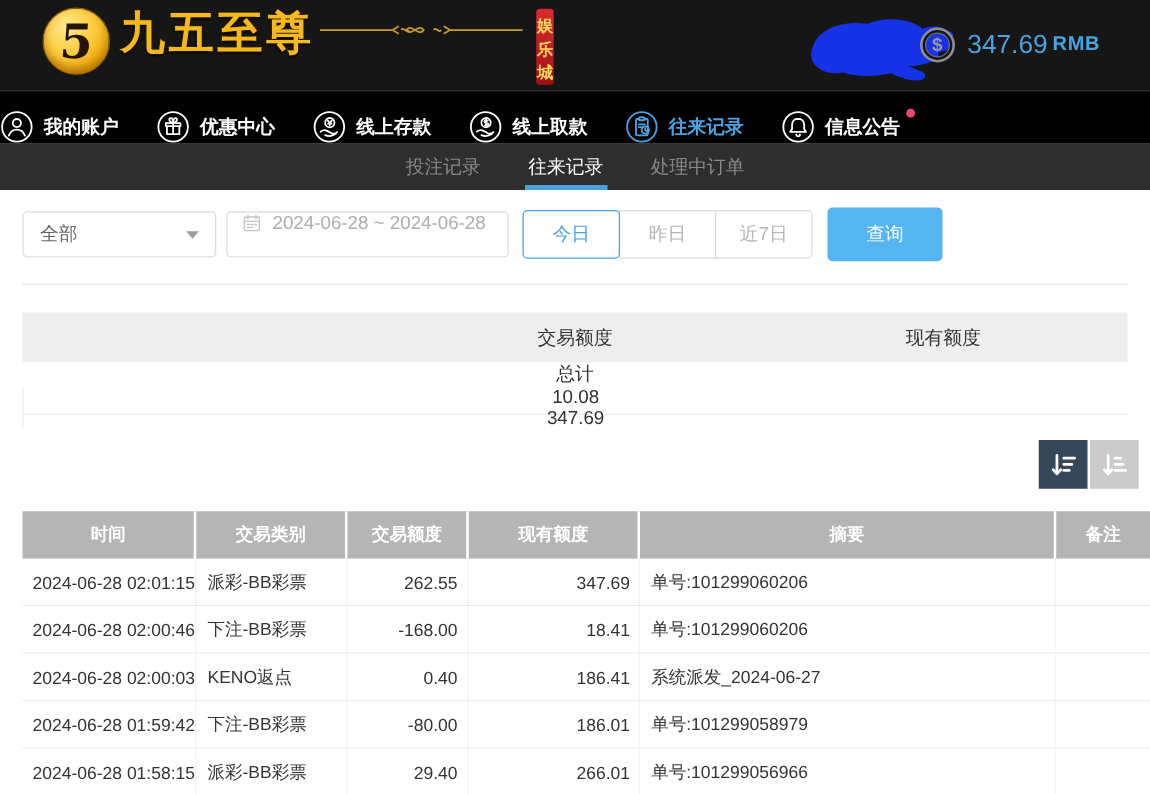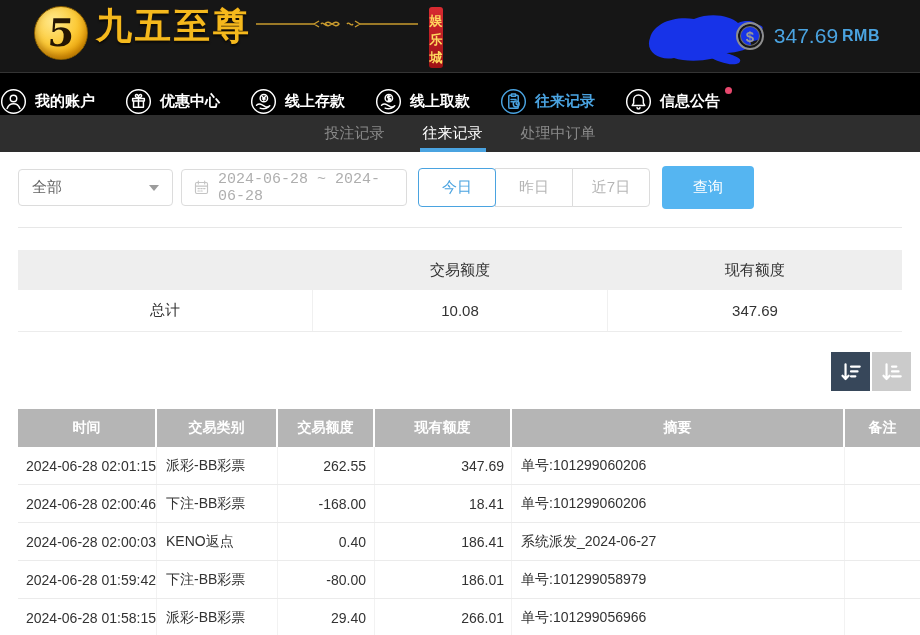--- a/index.html
+++ b/index.html
@@ -49,41 +49,41 @@
     width:66px; height:4px; background:#4aa3e0; }
 
   
   .filterbar { padding:14px 0 0 18px; display:flex; align-items:center; }
   .select-box { width:155px; height:37px; border:1px solid #dcdcdc; border-radius:4px; background:#fff;
     display:flex; align-items:center; justify-content:space-between; padding:0 13px; color:#666;
     font-size:15px; cursor:pointer; }
   .caret-down { width:0; height:0; border-left:5px solid transparent; border-right:5px solid transparent;
     border-top:6px solid #9c9c9c; }
   .date-box { width:226px; height:37px; border:1px solid #dcdcdc; border-radius:4px; background:#fff;
-    display:flex; align-items:center; padding:12px 11px; margin-left:8px; color:#aeaeae; font-size:15px;
-    cursor:pointer;font-family:Liberation Mono, monospace; }
+    display:flex; padding:0 11px; margin-left:8px; color:#aeaeae; font-size:15px;
+    cursor:pointer; }
   .date-box svg { margin-right:8px; flex:none; }
   .quick-group { display:flex; margin-left:11px; }
   .quick-btn { width:78px; height:39px; border:1px solid #dcdcdc; background:#fff; color:#b5b5b5;
     font-size:15px; display:flex; align-items:center; justify-content:center; margin-left:-1px;
     cursor:pointer; }
   .quick-btn:first-child { border-radius:4px 0 0 4px; margin-left:0; }
   .quick-btn:last-child { border-radius:0 4px 4px 0; }
   .quick-btn.active { border:1px solid #4aa3e0; color:#4aa3e0; border-radius:4px; z-index:2; }
   .query-btn { width:92px; height:43px; margin-left:12px; background:#55b5f1; border:none;
     border-radius:4px; color:#fff; font-size:15px; cursor:pointer; }
 
   .divider { height:1px; background:#e7e7e7; margin:18px 18px 0 18px; }
 
   
   .summary-table { margin:22px 18px 0 18px; }
   .sum-header { display:flex; height:40px; background:#eee; }
   .sum-header > div { flex:1; display:flex; align-items:center; justify-content:center;
     color:#333; font-size:15px; }
-  .sum-row { display:flex; height:42px; background:#fff; border-bottom:1px solid #ececec; }
+  .sum-row { display:flex; height:42px; background:#fff; border-bottom:1px solid #ececec;flex-direction:column; }
   .sum-row > div { flex:1; display:flex; align-items:center; justify-content:center;
     color:#333; font-size:15px; }
   .sum-row > div + div { border-left:1px solid #f0f0f0; }
 
   
   .sort-area { display:flex; justify-content:flex-end; margin:20px 9px 0 0; }
   .sort-btn { width:39px; height:39px; border:none; display:flex; align-items:center;
     justify-content:center; cursor:pointer; margin-left:2px; }
   .sort-btn.on  { background:#37475a; }
   .sort-btn.off { background:#cbcbcb; }

